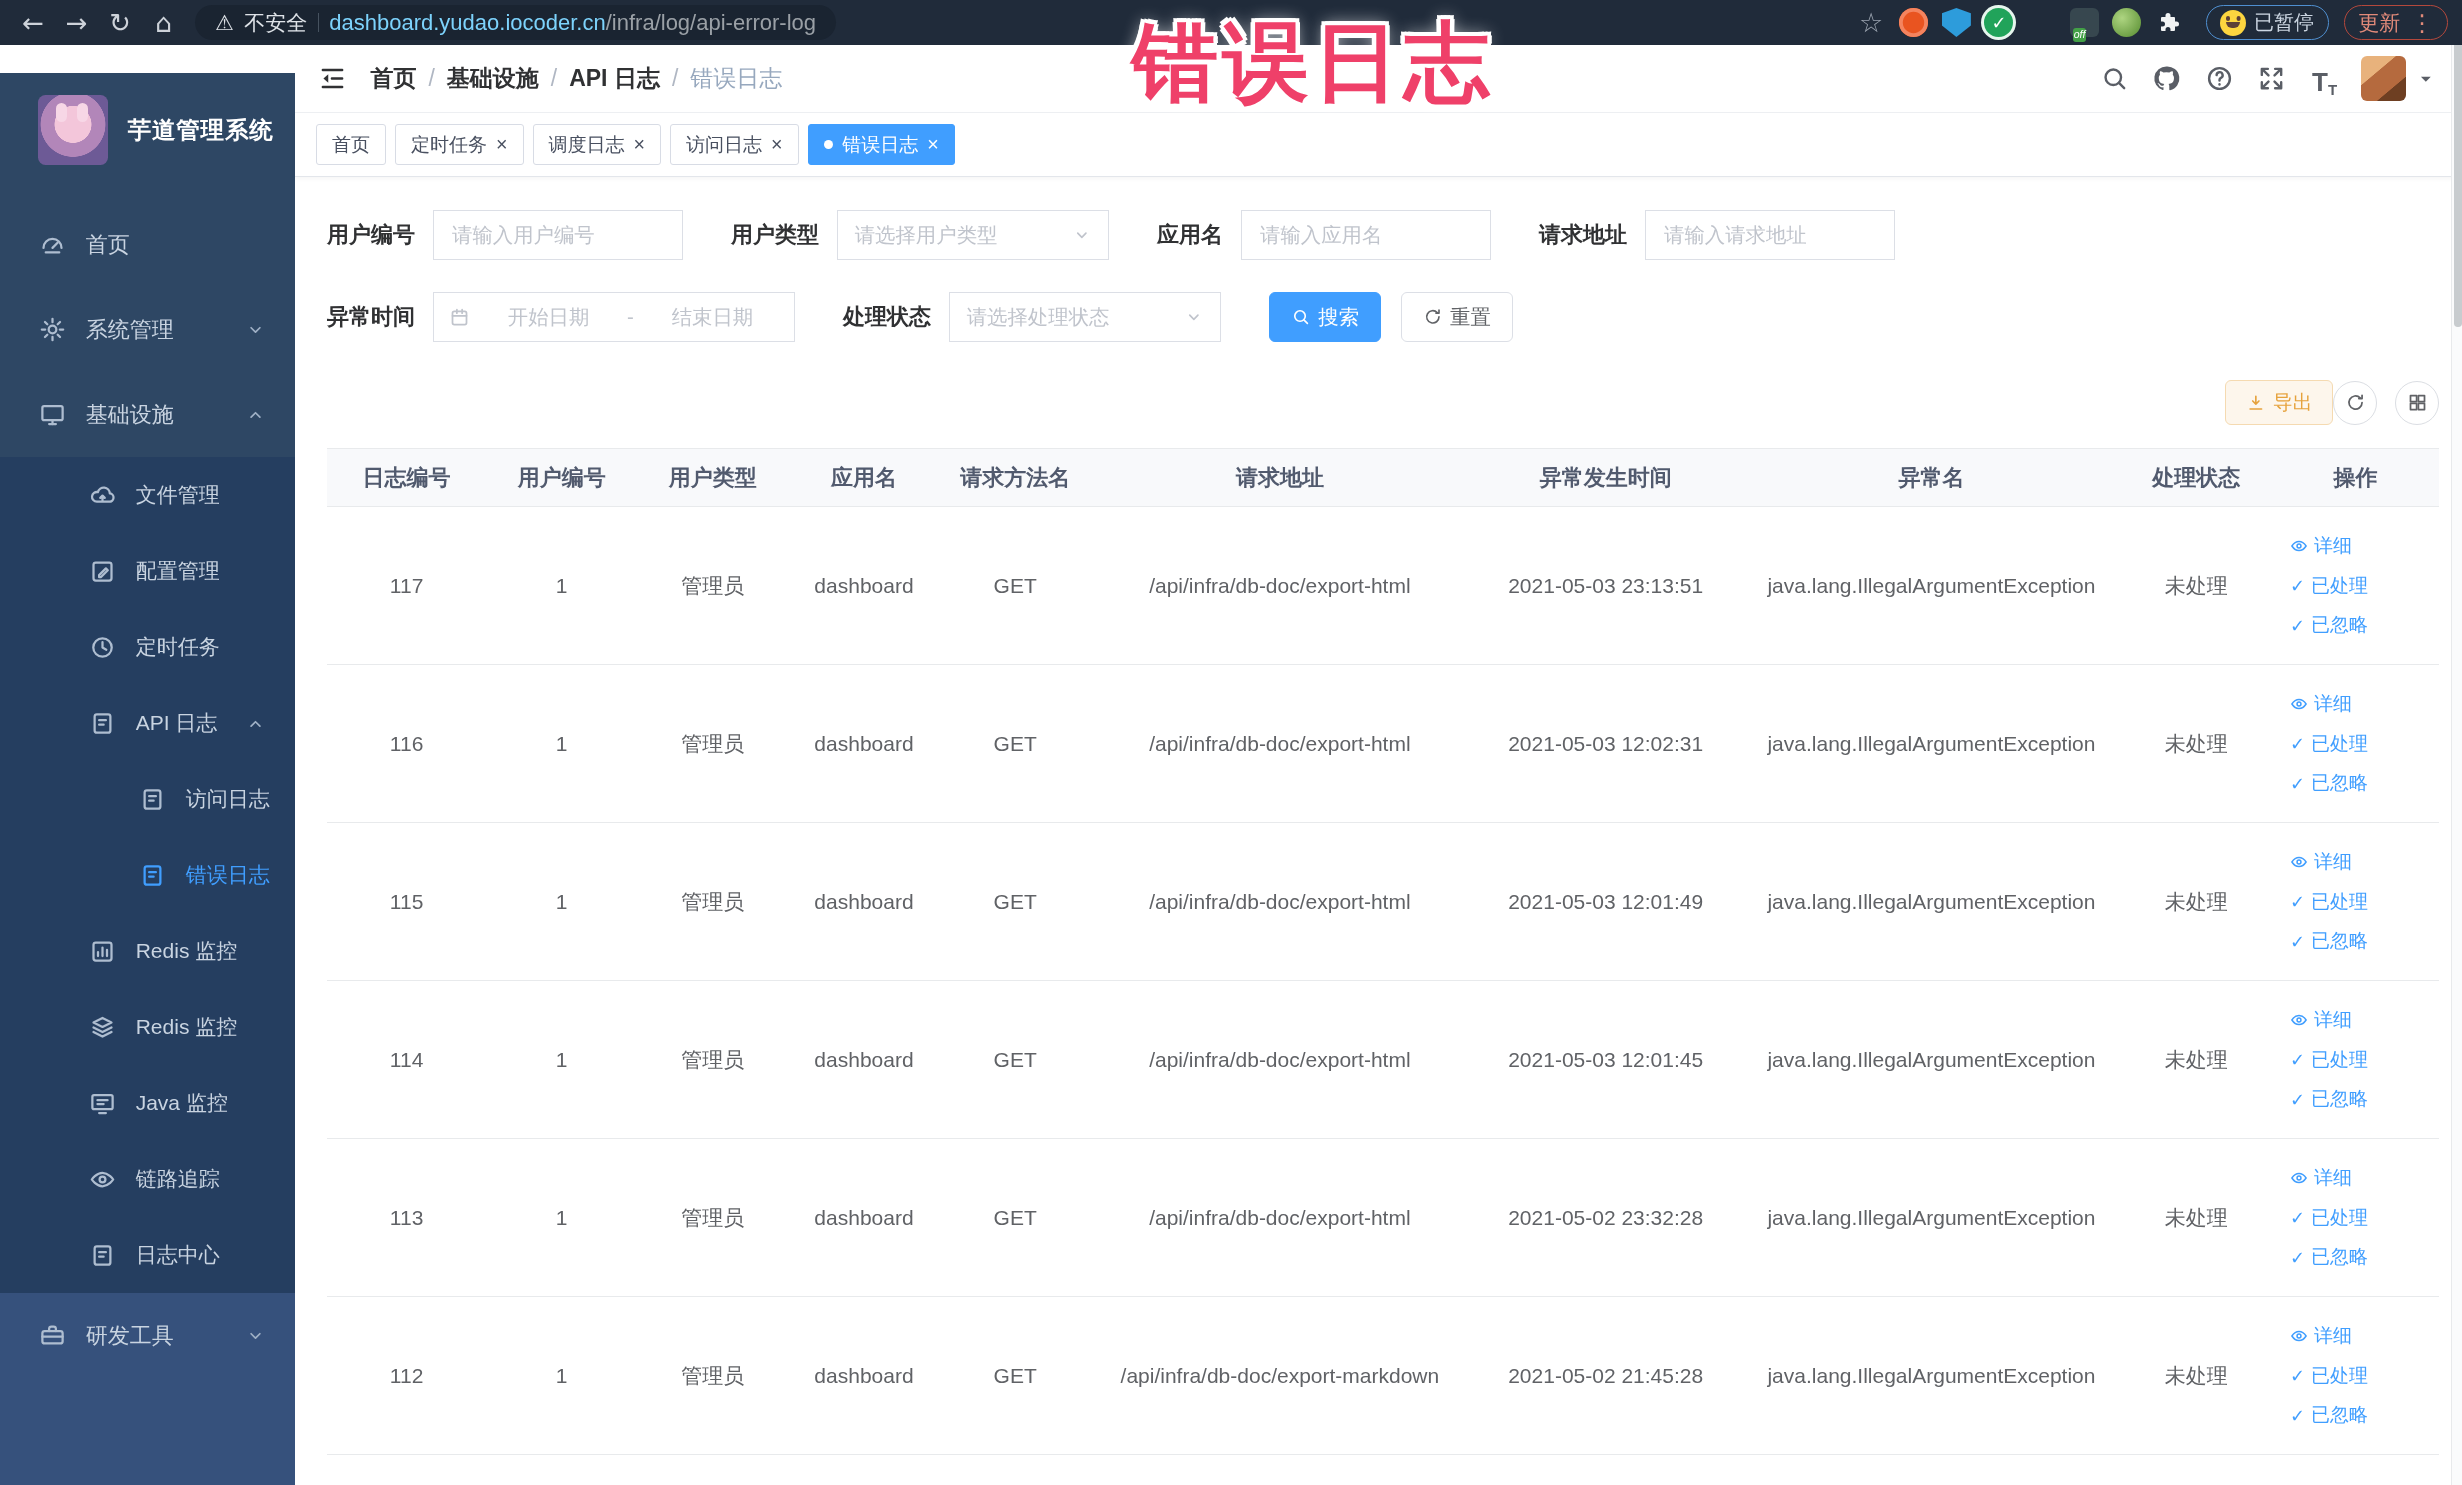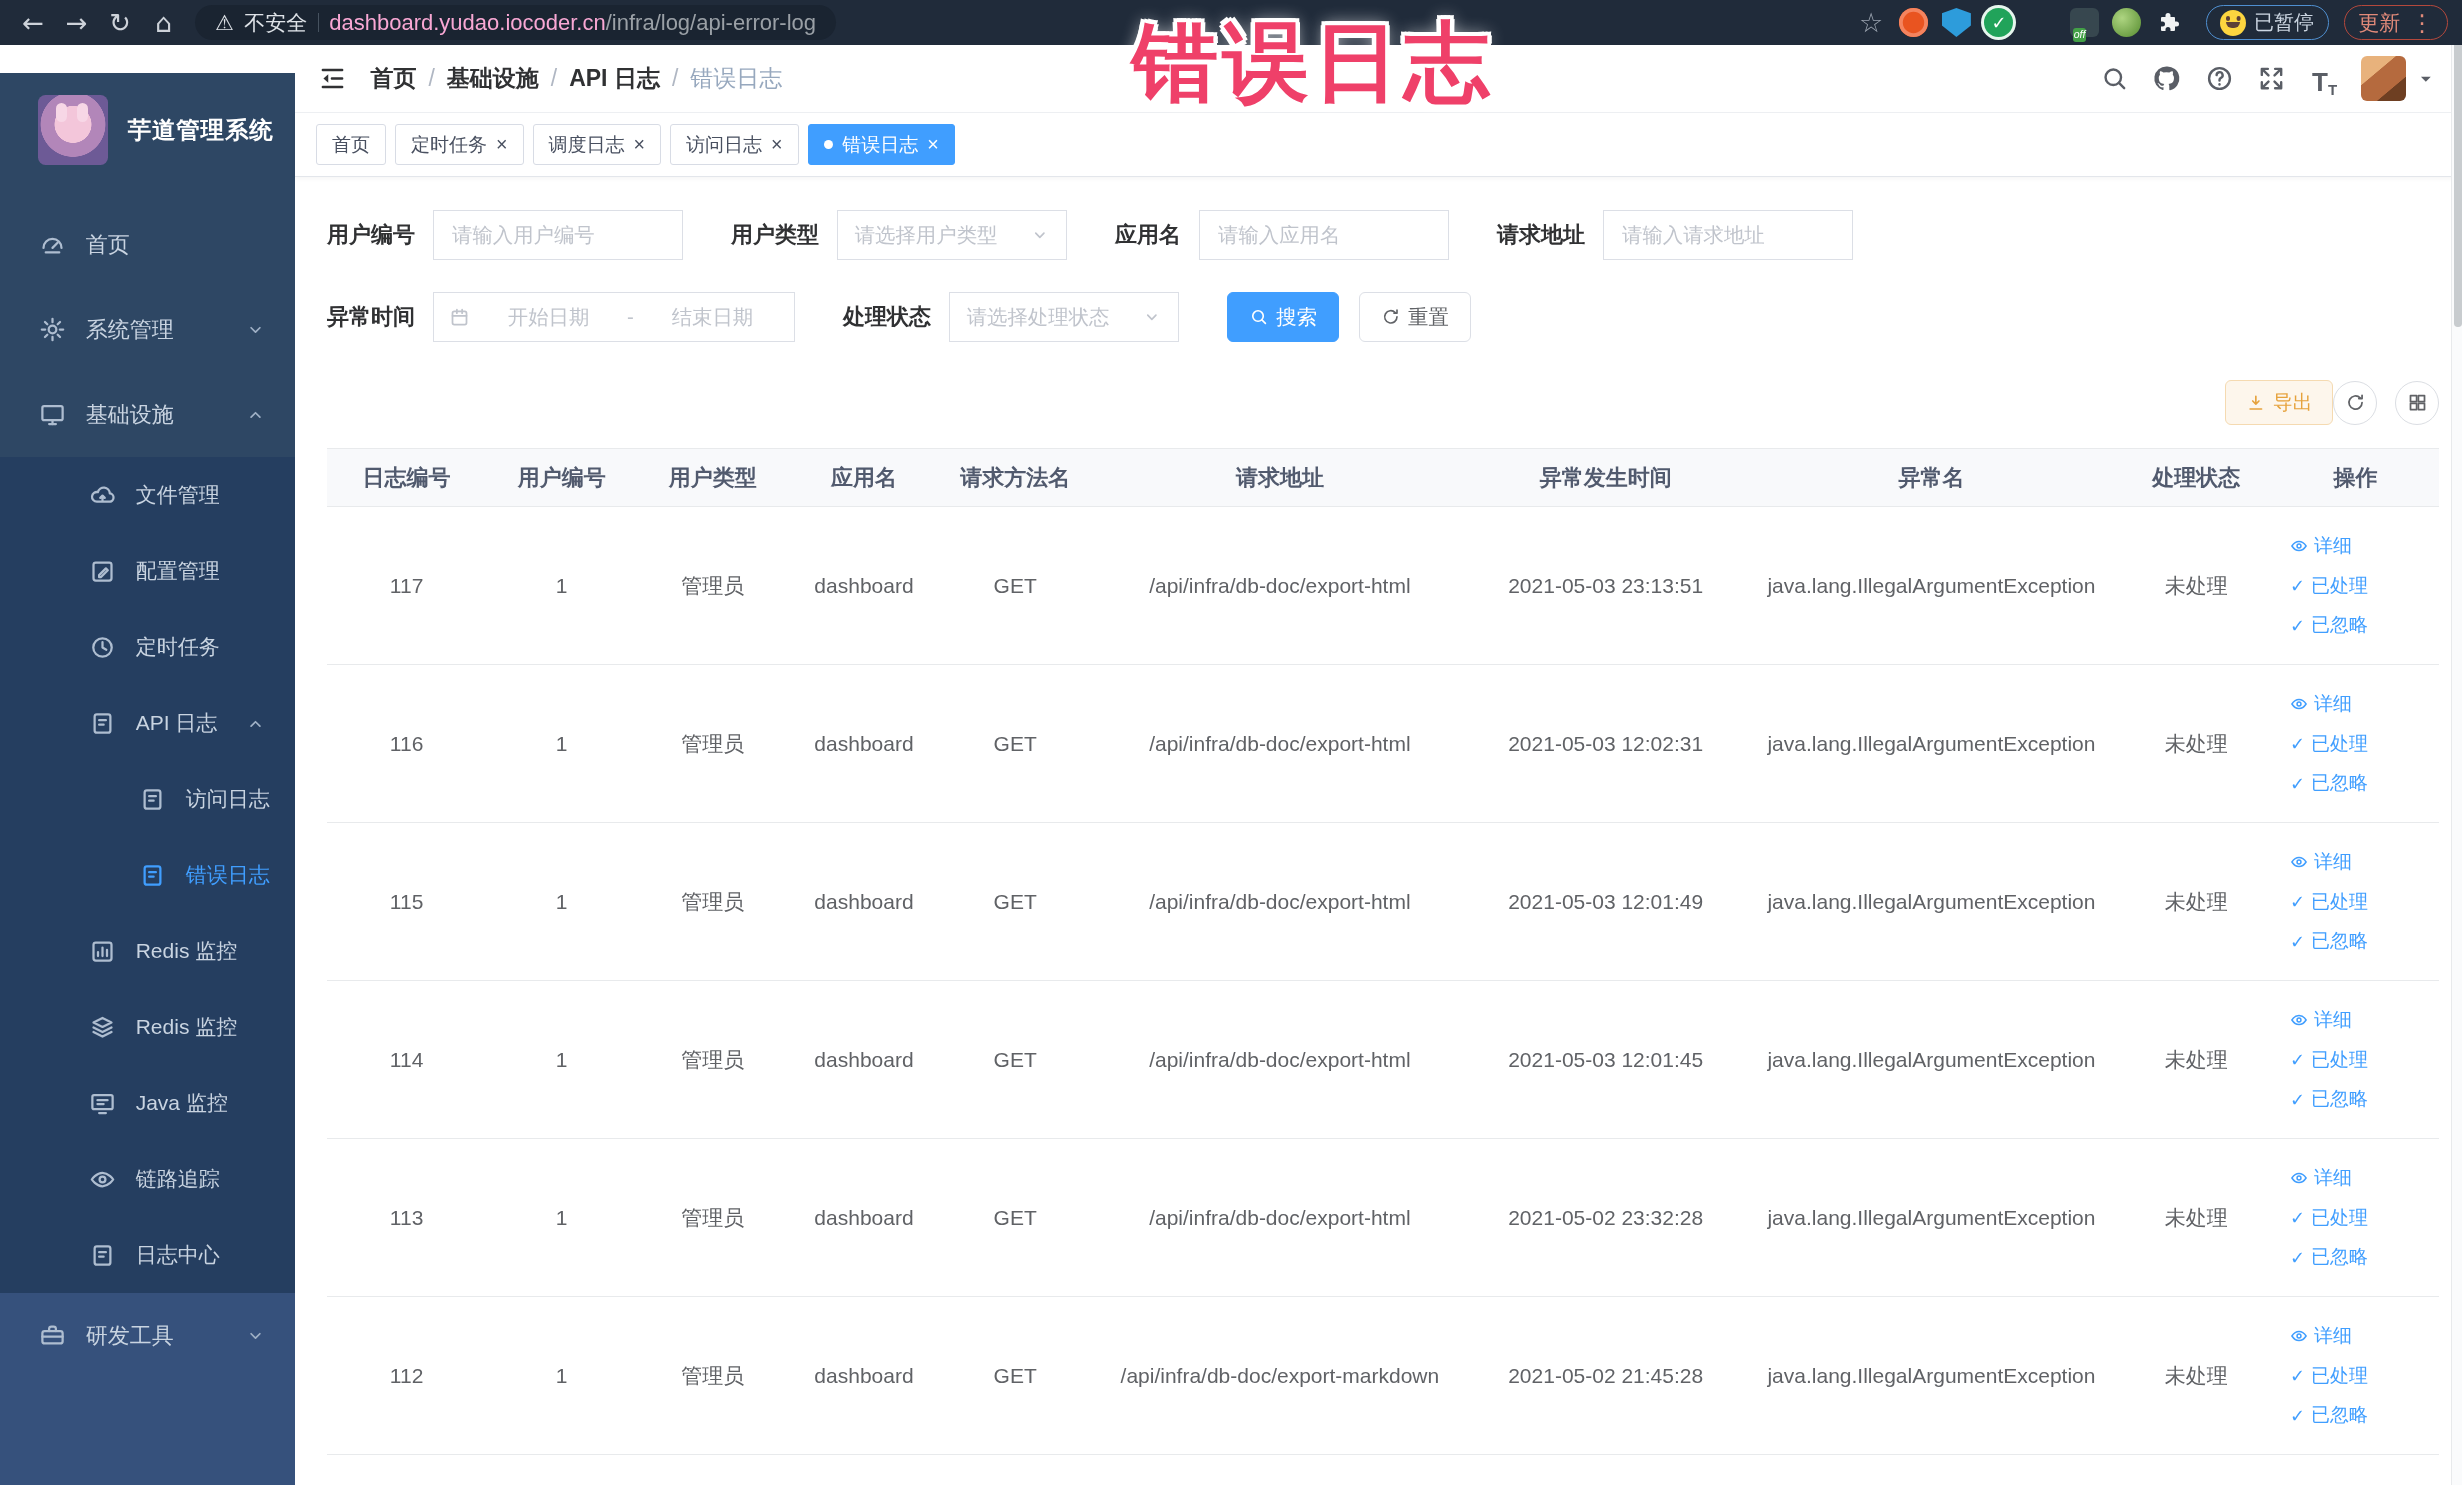--- a/index.html
+++ b/index.html
@@ -104,21 +104,21 @@
 
   
   .filter-form { padding:33px 23px 0 32px; }
   .form-row { display:flex; align-items:center; margin-bottom:32px; }
   .form-item { display:inline-flex; align-items:center; margin-right:48px; }
   .form-item label { font-size:22px; font-weight:700; color:#303133; margin-right:18px; white-space:nowrap; }
   .inp { height:50px; border:0.8px solid #dcdfe6; border-radius:0; background:#fff;
     font-size:20.4px; color:#606266; }
   input.inp { width:250px; padding:0 18px; outline:none; }
   input.inp::placeholder { color:#c0c4cc; }
-  .sel { width:230px; display:flex; align-items:center; justify-content:space-between; padding:0 16.7px; }
+  .sel { width:272px; display:flex; align-items:center; justify-content:space-between; padding:0 16.7px; }
   .sel .ph { color:#c0c4cc; }
   .sel svg { width:19.7px; height:19.7px; color:#c0c4cc; }
   .daterange { width:362px; display:flex; align-items:center; padding:0 15px; gap:12px; }
   .daterange svg { width:21px; height:21px; color:#c0c4cc; flex-shrink:0; }
   .daterange .ph { color:#c0c4cc; flex:1; text-align:center; }
   .daterange .sep { color:#c0c4cc; }
   .btn { height:50px; border-radius:6px; display:inline-flex; align-items:center; gap:7.6px;
     font-size:20.4px; padding:0 21px; cursor:pointer; }
   .btn svg { width:19.7px; height:19.7px; }
   .btn-primary { background:#409eff; border:0.8px solid #409eff; color:#fff; }
@@ -162,21 +162,21 @@
 
 <div class="browser-bar">
   <span class="bnav">←</span>
   <span class="bnav">→</span>
   <span class="bnav">↻</span>
   <span class="bnav">⌂</span>
   <div class="addr-pill">
     <span class="addr-warn">⚠</span>
     <span class="addr-insecure">不安全</span>
     <span class="addr-div"></span>
-    <span class="addr-url"><b style="font-weight:400;color:#f9a8d4">dashboard.yudao.iocoder.cn</b><span class="path">/infra/log/api-error-log</span></span>
+    <span class="addr-url"><b style="font-weight:400;color:#7dd3fc">dashboard.yudao.iocoder.cn</b><span class="path">/infra/log/api-error-log</span></span>
   </div>
   <div class="b-spacer"></div>
   <div style="display:flex;align-items:center">
       <span class="ext ext-star">☆</span>
       <span class="ext ext-orange"></span>
       <span class="ext ext-shield"></span>
       <span class="ext ext-greencheck">✓</span>
       <span class="ext ext-grid">
         <i></i>
         <i></i>

